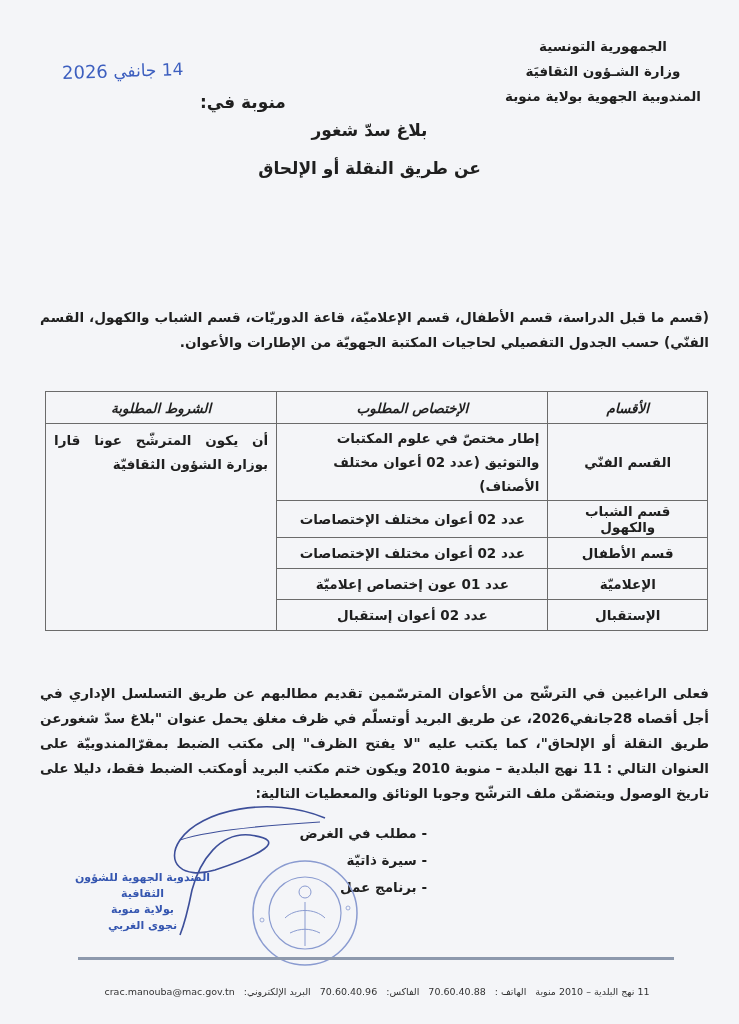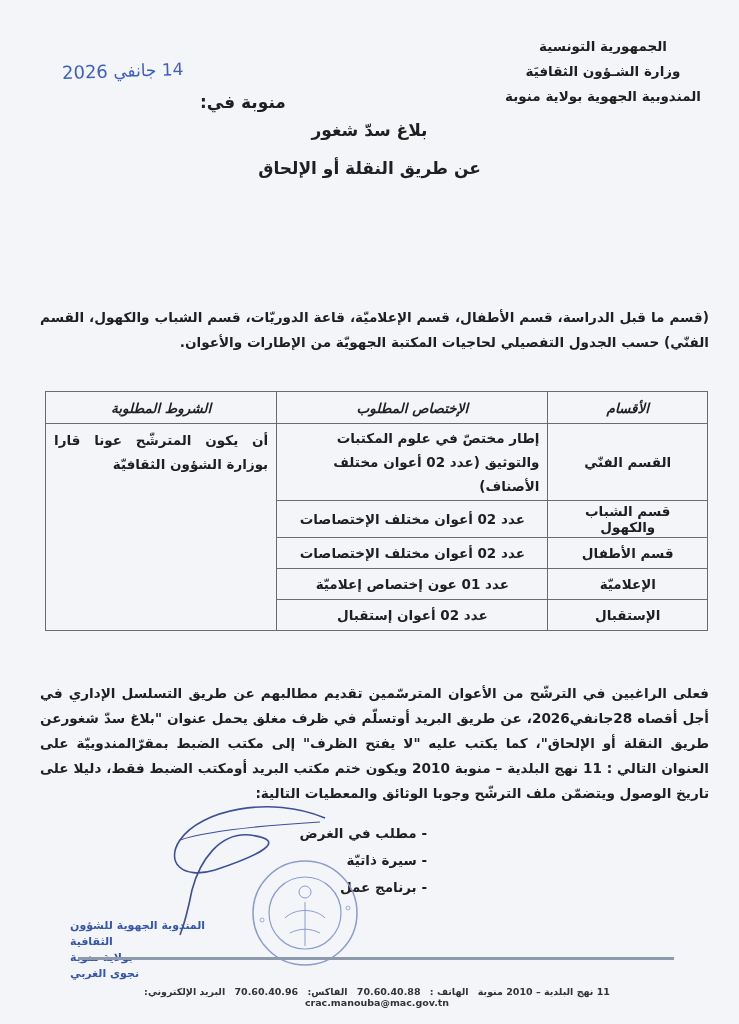--- a/index.html
+++ b/index.html
@@ -48,32 +48,32 @@
   .col-cond { width: 196px; text-align: justify; text-align-last: right; vertical-align: top !important; line-height: 24px; padding-top: 4px !important; }
   .row-1 td { height: 56px; line-height: 24px; }
   .row-n td { height: 26px; text-align: center; }
   .p3 { top: 661px; line-height: 25px; margin-top: 20px; }
   .req-list {
     position: absolute; right: 312px; top: 820px; width: 150px;
     font-weight: bold; font-size: 13.5px; line-height: 27px; list-style: none; margin: 0; padding: 0;
   }
   .req-list li::before { content: "- "; }
   .signature-block {
-    position: absolute; left: 70px; top: 870px; width: 145px; text-align: left;
-    color: #3556b0; font-weight: bold; font-size: 11px; line-height: 16px; margin-top: 48px;
+    position: absolute; left: 70px; top: 870px; width: 145px; text-align: center;
+    color: #3556b0; font-weight: bold; font-size: 11px; line-height: 16px;
   }
   .signature-block .name { font-size: 11px; }
   .sig-scribble { position: absolute; left: 120px; top: 800px; }
   .stamp { position: absolute; left: 250px; top: 858px; }
   .footer-rule {
     position: absolute; left: 78px; right: 65px; top: 957px; height: 3px; background: #8d99ad;
   }
   .footer {
     position: absolute; left: 70px; right: 55px; top: 986px; text-align: center;
-    font-size: 9.5px; font-weight: bold; color: #333;
+    font-size: 9.5px; font-weight: normal; color: #333;
   }
   .footer span { margin: 0 3px; }
 </style>
 </head>
 <body>
 
 <div class="page">
 
   <div class="header-block rtl">
     <div>الجمهورية التونسية</div>

